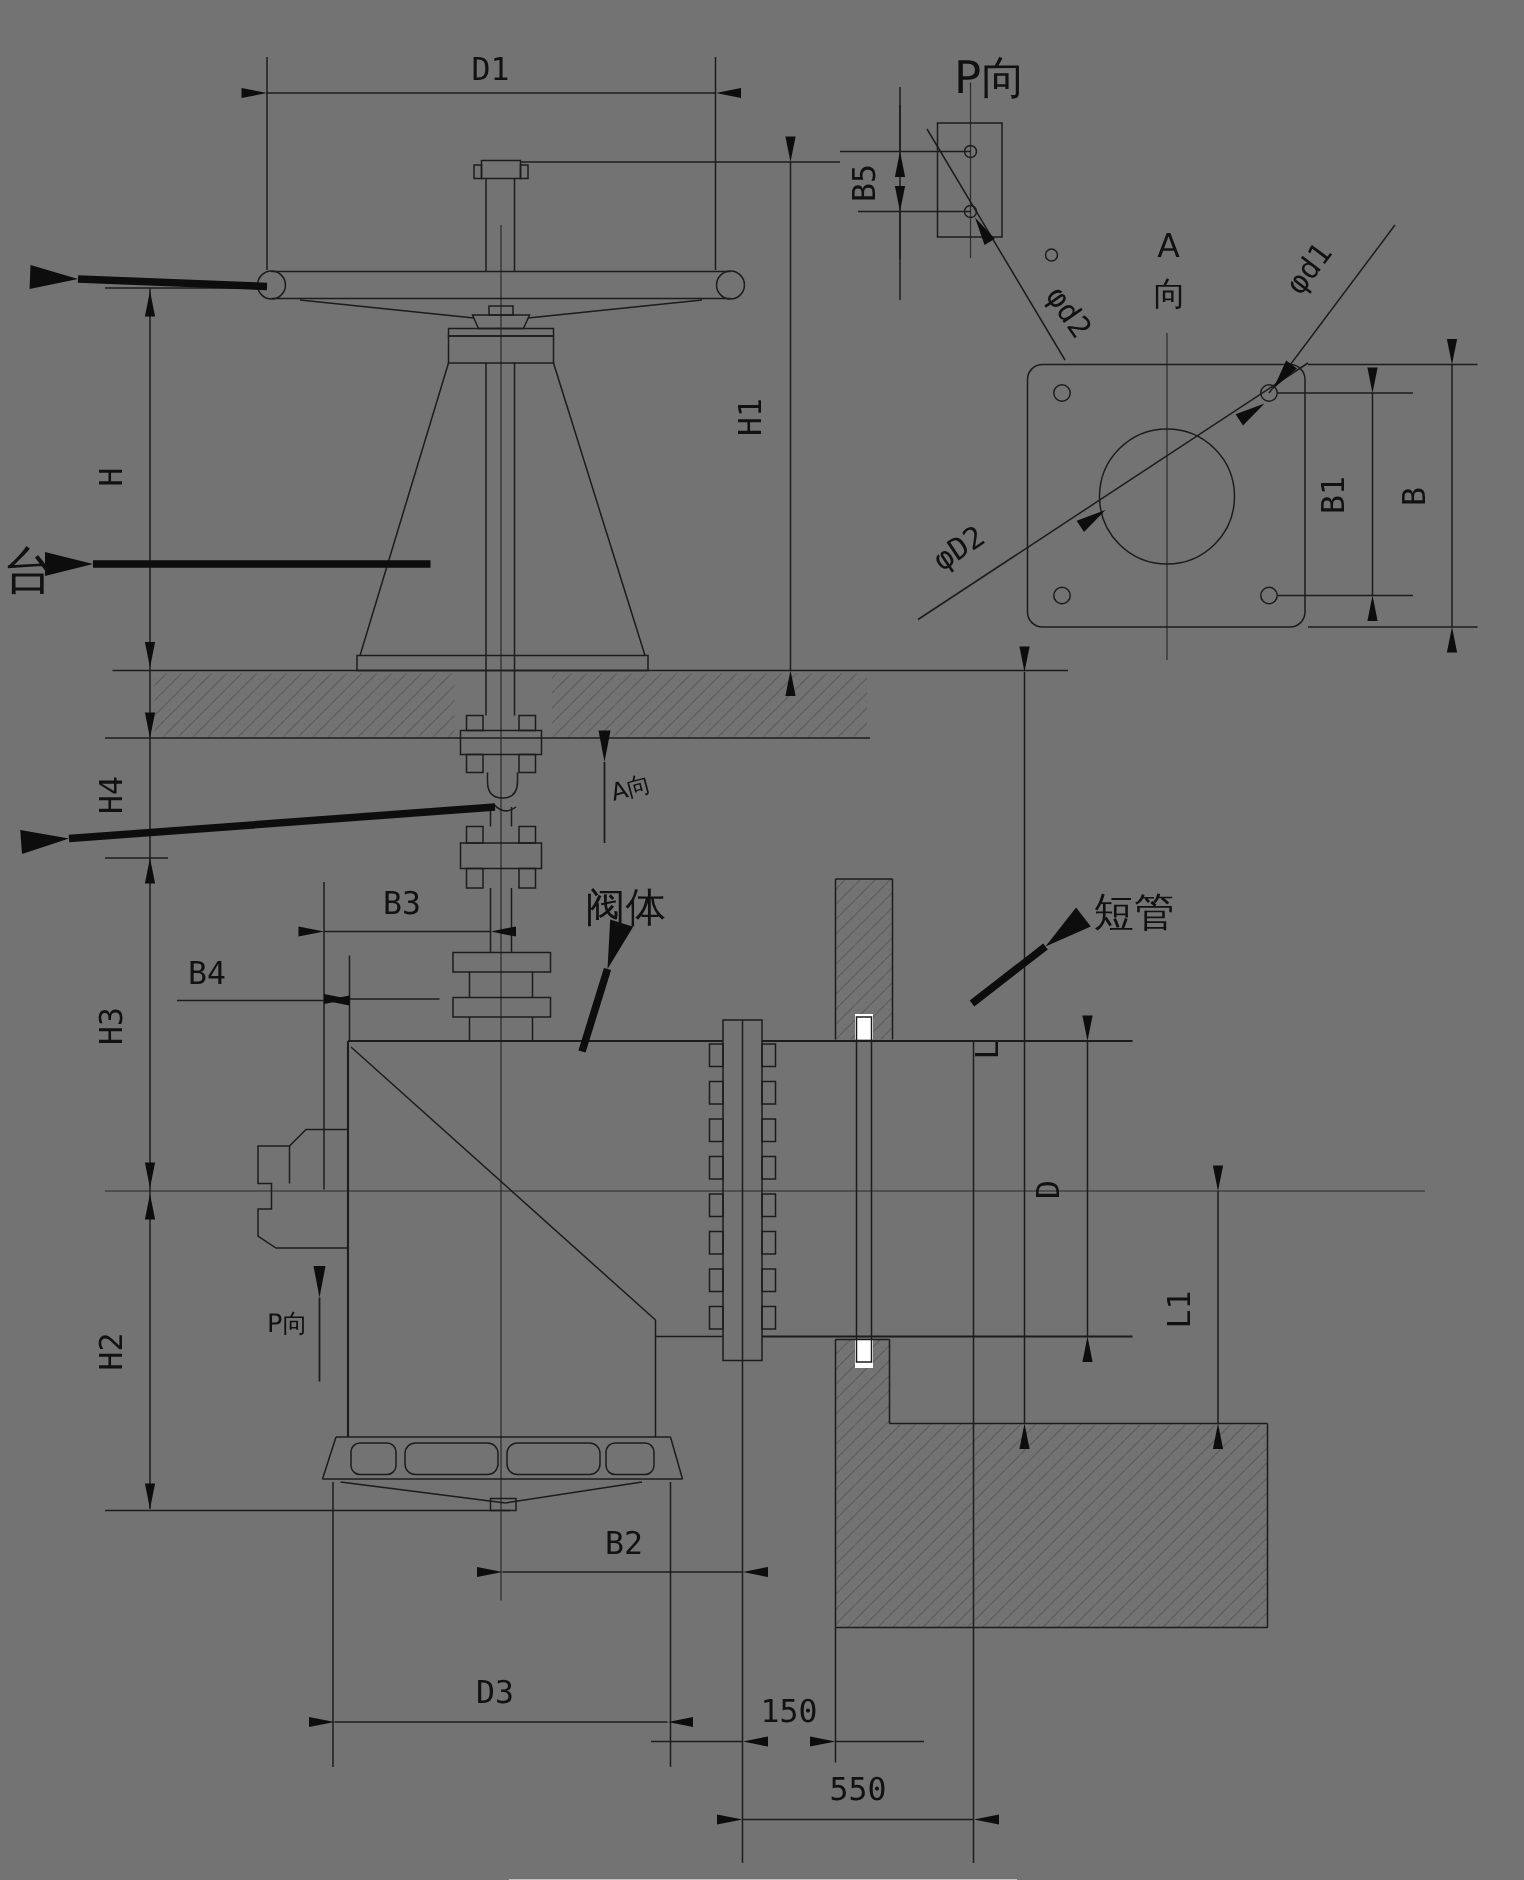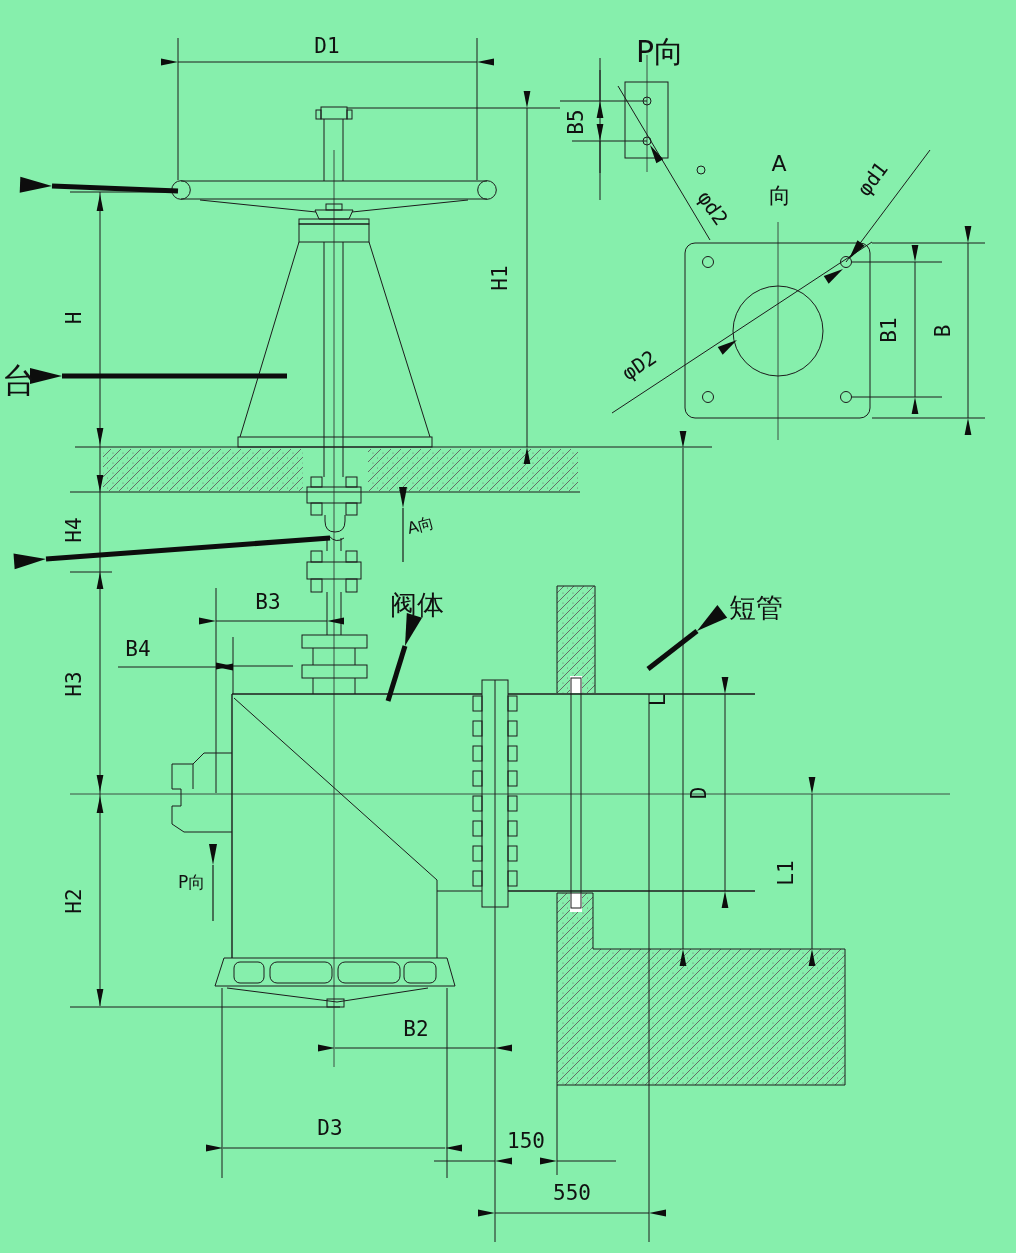--- a/index.html
+++ b/index.html
@@ -1,16 +1,16 @@
 <!DOCTYPE html>
 <html><head>
 <meta charset="utf-8">
 <style>
   html,body{margin:0;padding:0;background:#fff;}
-  .page{width:1016px;height:1253px;position:relative;background:#86efac;overflow:hidden;}
+  .page{width:1016px;height:1253px;position:relative;background:#737373;overflow:hidden;}
   svg{display:block;}
   .ln{stroke:#1c1c1c;stroke-width:1;fill:none;}
   .ln2{stroke:#1c1c1c;stroke-width:1.4;fill:none;}
   .cl{stroke:#2a2a2a;stroke-width:0.8;fill:none;}
   .dim{stroke:#1c1c1c;stroke-width:1;fill:none;}
   .thick{stroke:#0d0d0d;stroke-width:5;fill:none;}
   .thin-arrow{stroke:#1c1c1c;stroke-width:1.2;fill:none;}
   .ah{fill:#0d0d0d;stroke:none;}
   .dimtext{font-family:"DejaVu Sans Mono","Liberation Mono",monospace;font-size:21px;fill:#111;}
   .dimtext-s{font-family:"DejaVu Sans Mono","Liberation Mono",monospace;font-size:20px;fill:#111;}

